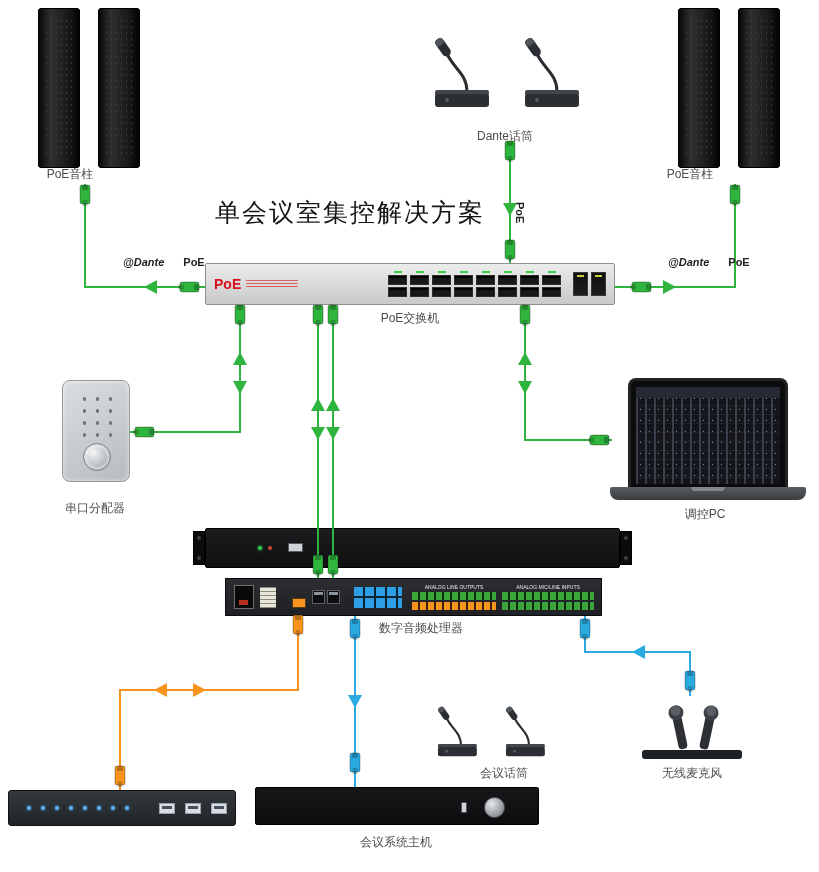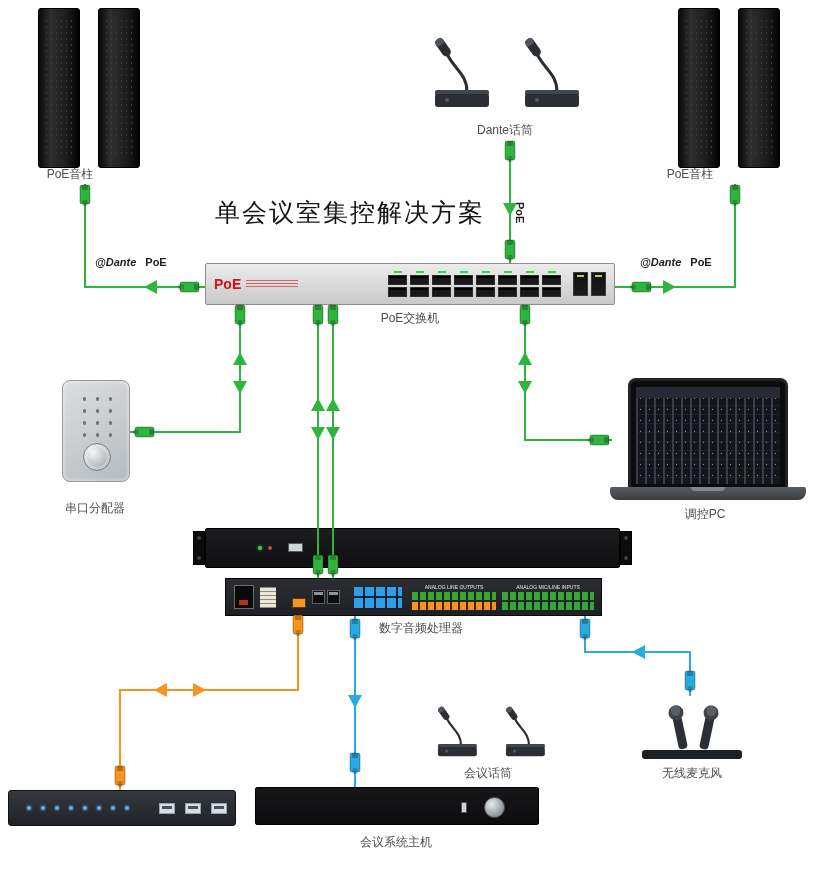--- a/index.html
+++ b/index.html
@@ -3,22 +3,22 @@
 <meta charset="utf-8">
 <style>
   html,body{margin:0;padding:0;background:#fff;}
   #canvas{position:relative;width:819px;height:872px;background:#fff;overflow:hidden;
           font-family:"Liberation Sans","DejaVu Sans",sans-serif;}
   .lbl{position:absolute;font-size:12px;color:#4d4d4d;text-align:center;z-index:7;}
   .title{position:absolute;left:170px;top:196px;width:360px;text-align:center;
          font-size:25px;font-weight:normal;color:#141414;letter-spacing:2px;z-index:7;}
   .poe-vert{position:absolute;left:514px;top:202px;height:44px;writing-mode:vertical-rl;
             font-size:11px;font-weight:bold;color:#222;z-index:7;}
-  .dante-lbl{position:absolute;width:90px;display:flex;gap:9px;align-items:baseline;
-             font-size:11px;font-weight:bold;color:#222;z-index:7;}
+  .dante-lbl{position:absolute;width:90px;display:flex;gap:19px;align-items:baseline;
+             font-size:11px;font-weight:bold;color:#222;z-index:7;margin-left:28px;}
   .dante-lbl .d{font-style:italic;}
 
   
   .spk{position:absolute;width:42px;height:160px;border-radius:4px;
        background:linear-gradient(90deg,#050505,#2f2f2f 30%,#1b1b1b 70%,#000);
        box-shadow:inset 0 0 0 1px #000;z-index:2;}
   .spk::before{content:"";position:absolute;left:6px;right:6px;top:10px;bottom:10px;
        background:radial-gradient(circle,#3d3d3d 0.7px,transparent 1.1px);
        background-size:5px 6px;opacity:.85;}
 
@@ -339,22 +339,22 @@
     <span class="d">@Dante</span>
     <span>PoE</span>
   </div>
   <div class="dante-lbl" style="left:640px;top:256px">
     <span class="d">@Dante</span>
     <span>PoE</span>
   </div>
 
   <div class="lbl" style="left:20px;top:166px;width:100px">PoE音柱</div>
   <div class="lbl" style="left:640px;top:166px;width:100px">PoE音柱</div>
-  <div class="lbl" style="left:455px;top:122px;width:100px">Dante话筒</div>
+  <div class="lbl" style="left:455px;top:128px;width:100px">Dante话筒</div>
   <div class="lbl" style="left:330px;top:310px;width:160px">PoE交换机</div>
   <div class="lbl" style="left:45px;top:500px;width:100px">串口分配器</div>
   <div class="lbl" style="left:650px;top:506px;width:110px">调控PC</div>
   <div class="lbl" style="left:341px;top:620px;width:160px">数字音频处理器</div>
   <div class="lbl" style="left:316px;top:834px;width:160px">会议系统主机</div>
-  <div class="lbl" style="left:438px;top:765px;width:100px">会议话筒</div>
+  <div class="lbl" style="left:454px;top:765px;width:100px">会议话筒</div>
   <div class="lbl" style="left:632px;top:765px;width:120px">无线麦克风</div>
 
 </div>
 
 </body></html>

